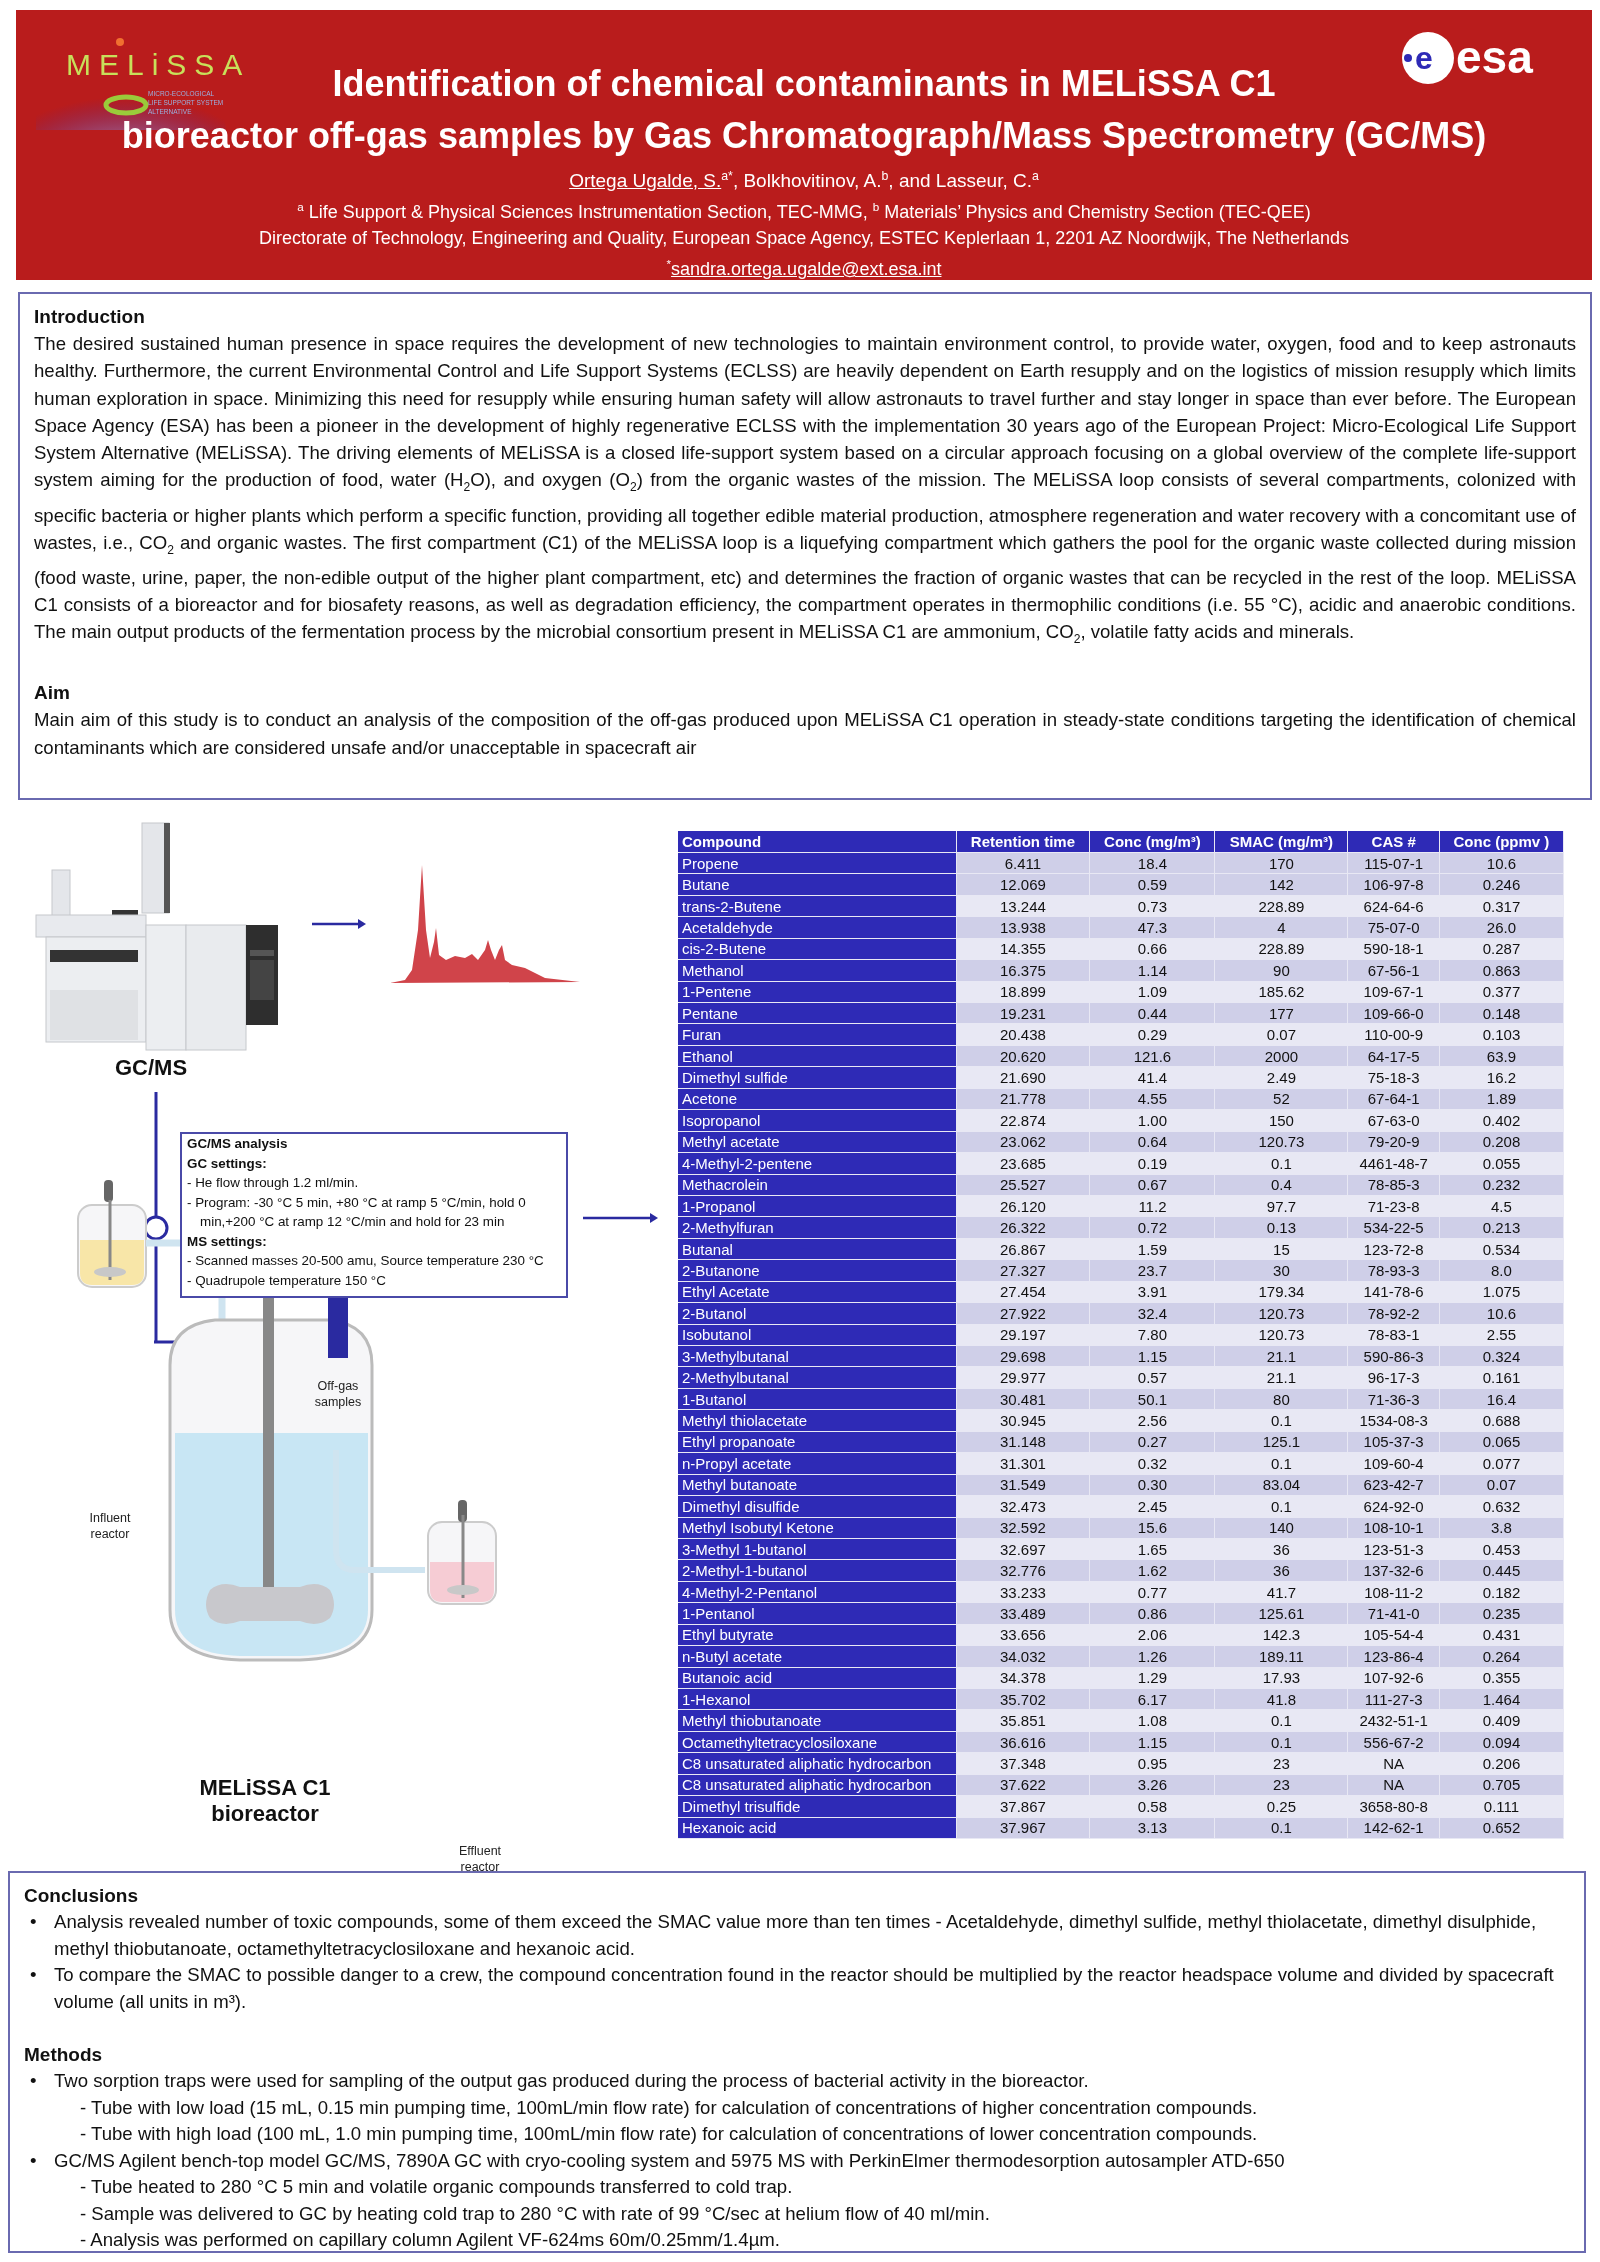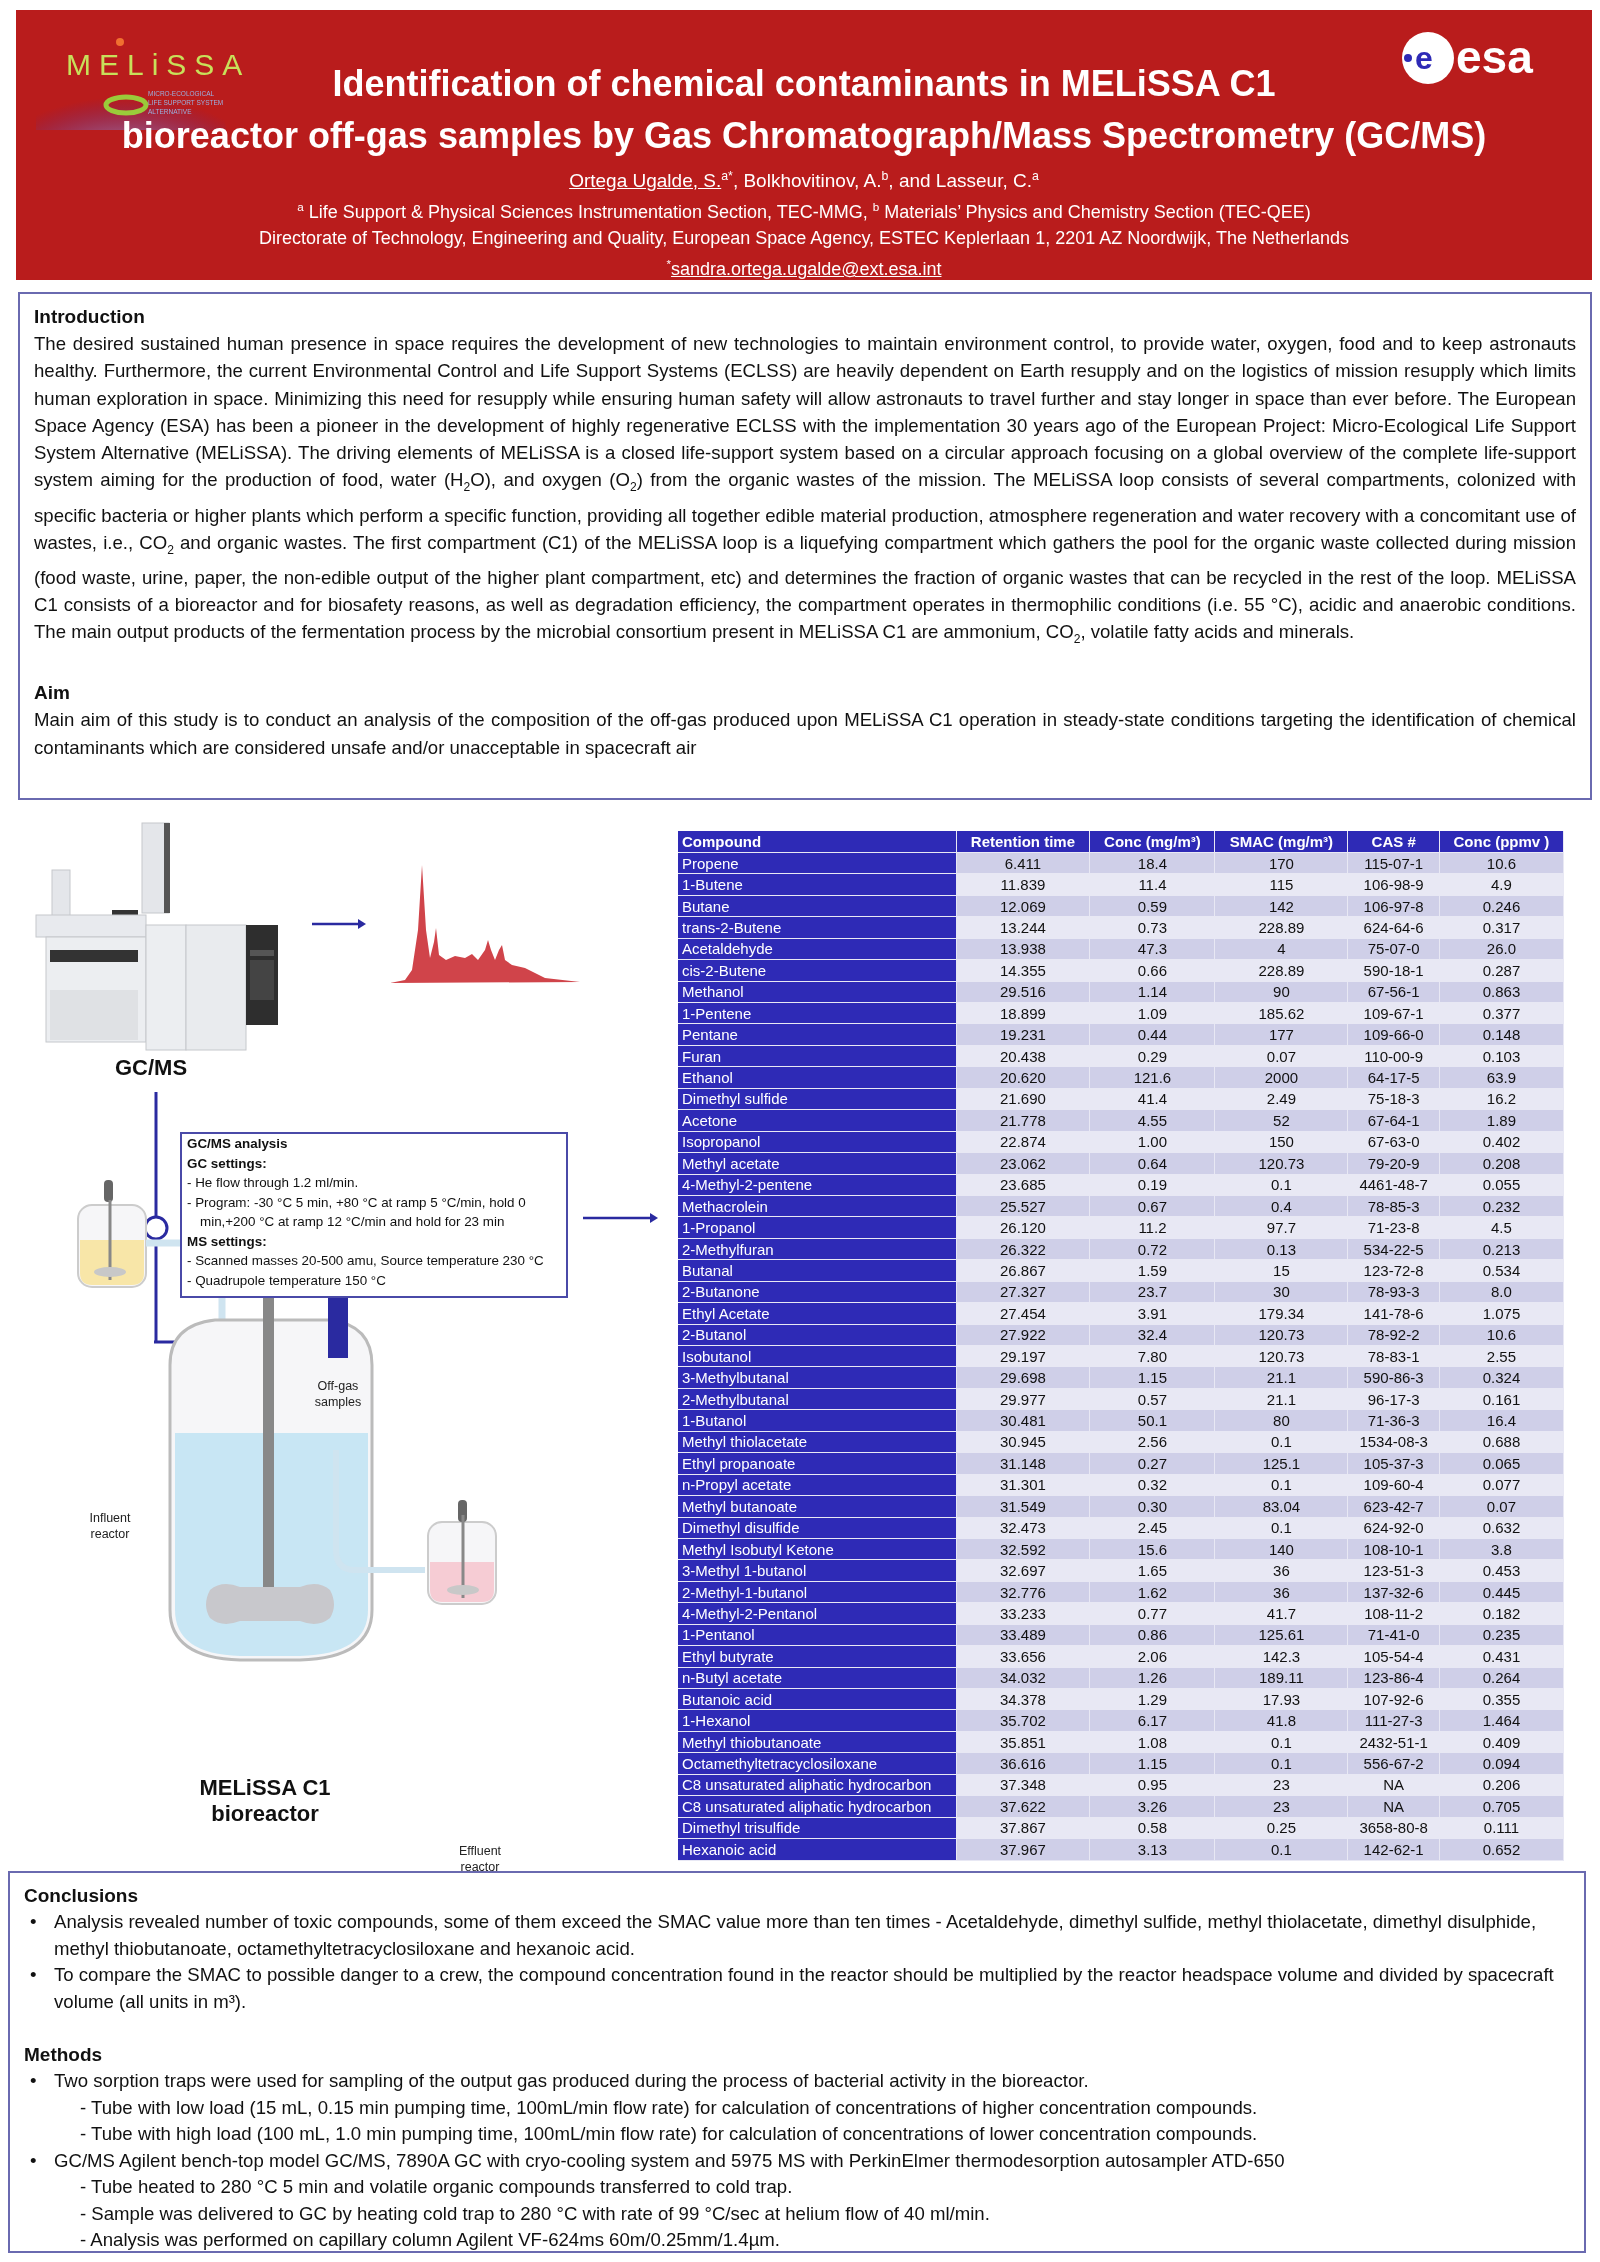--- a/index.html
+++ b/index.html
@@ -202,28 +202,20 @@
     </thead>
     <tbody id="tbody">
         <tr class="odd">
           <td class="name">Propene</td>
           <td class="num">6.411</td>
           <td class="num">18.4</td>
           <td class="num">170</td>
           <td class="num">115-07-1</td>
           <td class="num">10.6</td>
         </tr>
-        <tr class="even">
-          <td class="name">1-Butene</td>
-          <td class="num">11.839</td>
-          <td class="num">11.4</td>
-          <td class="num">115</td>
-          <td class="num">106-98-9</td>
-          <td class="num">4.9</td>
-        </tr>
         <tr class="odd">
           <td class="name">Butane</td>
           <td class="num">12.069</td>
           <td class="num">0.59</td>
           <td class="num">142</td>
           <td class="num">106-97-8</td>
           <td class="num">0.246</td>
         </tr>
         <tr class="even">
           <td class="name">trans-2-Butene</td>
@@ -244,21 +236,21 @@
         <tr class="even">
           <td class="name">cis-2-Butene</td>
           <td class="num">14.355</td>
           <td class="num">0.66</td>
           <td class="num">228.89</td>
           <td class="num">590-18-1</td>
           <td class="num">0.287</td>
         </tr>
         <tr class="odd">
           <td class="name">Methanol</td>
-          <td class="num">29.516</td>
+          <td class="num">16.375</td>
           <td class="num">1.14</td>
           <td class="num">90</td>
           <td class="num">67-56-1</td>
           <td class="num">0.863</td>
         </tr>
         <tr class="even">
           <td class="name">1-Pentene</td>
           <td class="num">18.899</td>
           <td class="num">1.09</td>
           <td class="num">185.62</td>

